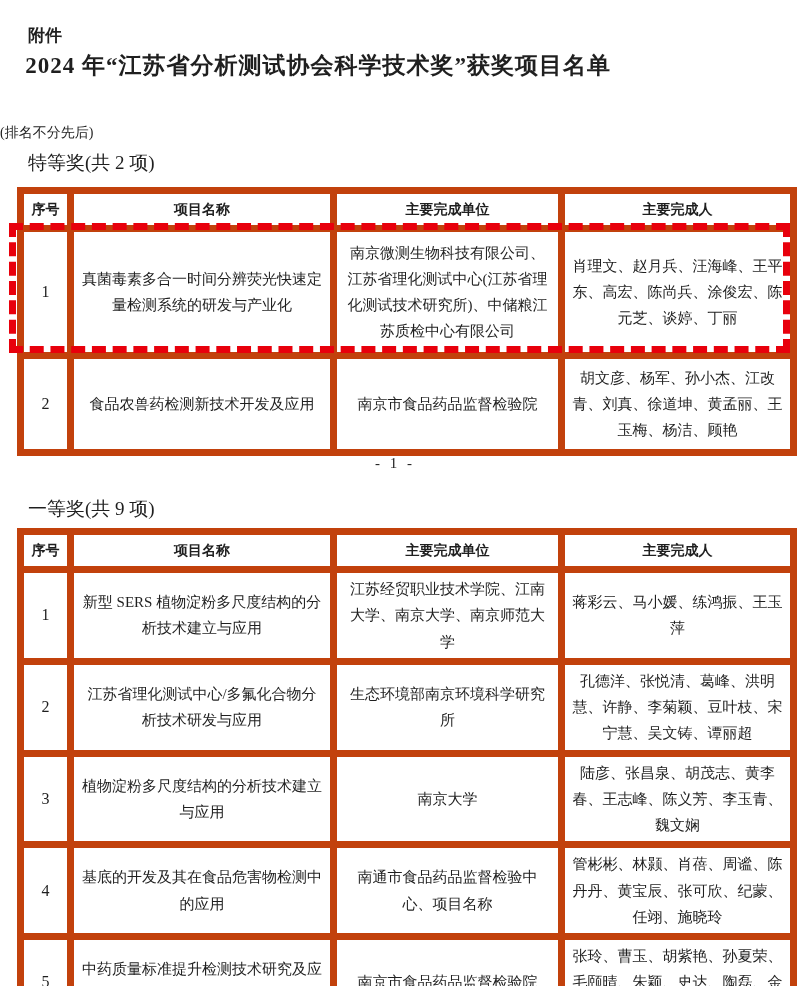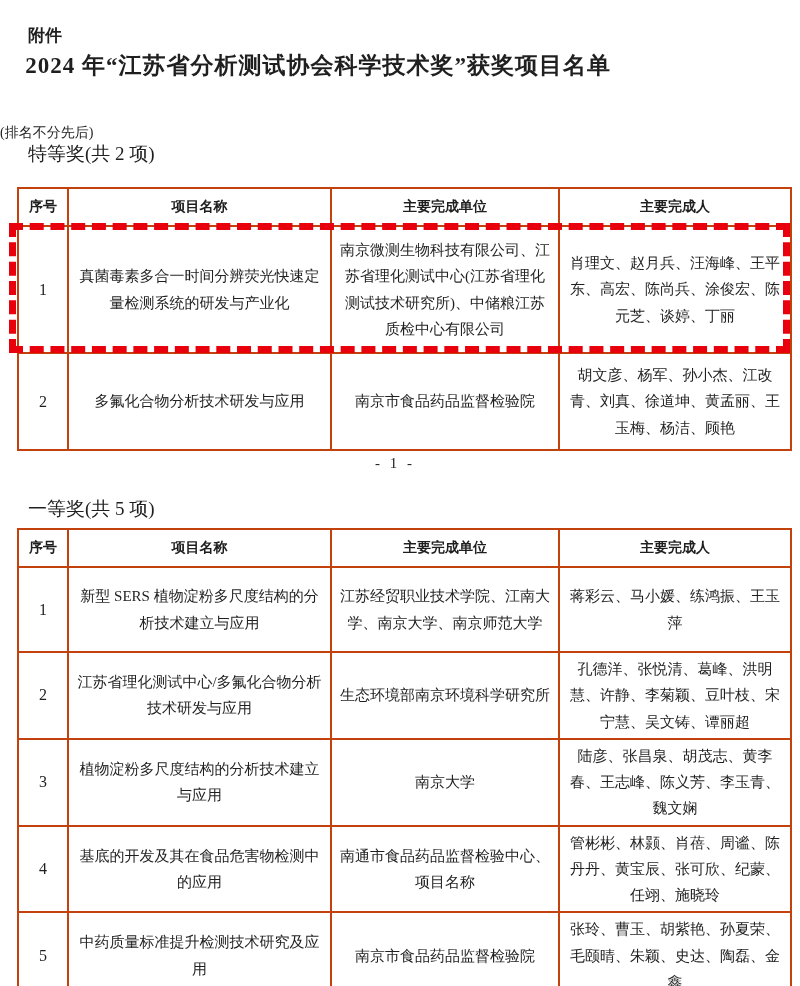--- a/index.html
+++ b/index.html
@@ -33,33 +33,33 @@
     top: 108px; left: 0; width: 800px;
     text-align: left;
     font-size: 14px;
     margin-top: 16px;
   }
   .section-heading {
     position: absolute;
     left: 28px;
     font-size: 19px;
   }
-  .heading-1 { top: 141px; }
+  .heading-1 { top: 150px; }
   .heading-2 { top: 496px; }
   table {
     position: absolute;
     left: 17px;
     width: 773px;
     border-collapse: collapse;
     table-layout: fixed;
   }
   .table-1 { top: 187px; }
   .table-2 { top: 528px; }
   th, td {
-    border: 2px solid #c2410c;
+    border: 7px solid #c2410c;
     text-align: center;
     vertical-align: middle;
     padding: 3px 6px;
   }
   th {
     font-family: "Liberation Sans", "DejaVu Sans", sans-serif;
     font-weight: 600;
     font-size: 14px;
     height: 38px;
   }
@@ -113,32 +113,32 @@
     <th>主要完成人</th>
   </tr>
   <tr class="t1-r1">
     <td class="no-cell">1</td>
     <td>真菌毒素多合一时间分辨荧光快速定量检测系统的研发与产业化</td>
     <td>南京微测生物科技有限公司、江苏省理化测试中心(江苏省理化测试技术研究所)、中储粮江苏质检中心有限公司</td>
     <td>肖理文、赵月兵、汪海峰、王平东、高宏、陈尚兵、涂俊宏、陈元芝、谈婷、丁丽</td>
   </tr>
   <tr class="t1-r2">
     <td class="no-cell">2</td>
-    <td>多氟化合物分析技术研发与应用</td>
+    <td>食品农兽药检测新技术开发及应用</td>
     <td>南京市食品药品监督检验院</td>
     <td>胡文彦、杨军、孙小杰、江改青、刘真、徐道坤、黄孟丽、王玉梅、杨洁、顾艳</td>
   </tr>
 </tbody>
   </table>
 
 <div class="highlight-box"></div>
 
 <div class="page-number">- 1 -</div>
 
-<div class="section-heading heading-2">一等奖(共 5 项)</div>
+<div class="section-heading heading-2">一等奖(共 9 项)</div>
 
 <table class="table-2">
   <colgroup>
     <col style="width:50px">
       <col style="width:263px">
       <col style="width:228px">
       <col style="width:232px">
   </colgroup>
   <tbody>
       <tr>

